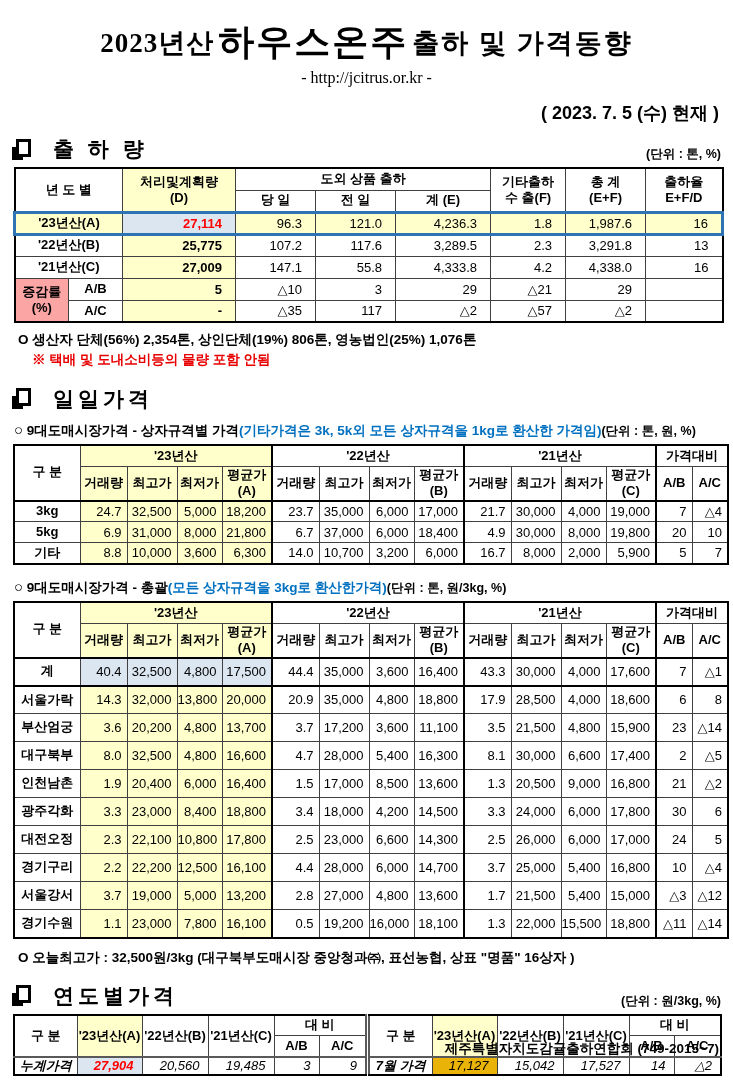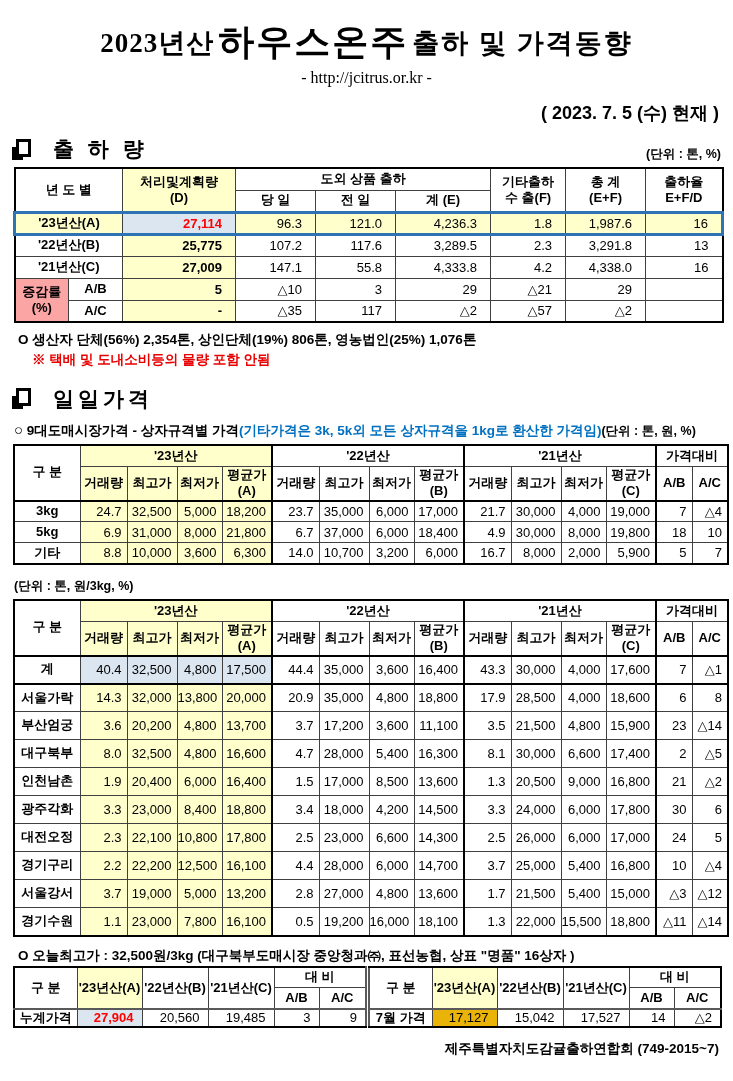--- a/index.html
+++ b/index.html
@@ -74,21 +74,21 @@
 
   
   .notes { margin:7px 0 0 6px; }
   .note { font-size:13.5px; font-weight:600; line-height:1.5; }
   .note.red { color:#E80000; margin-left:14px; }
 
   
   .yearly-wrap { display:flex; }
   .t-year { width:354px; }
   .t-year th { height:21px; }
-  .t-year tbody th, .t-year tbody td { height:14px; }
+  .t-year tbody th, .t-year tbody td { height:14px;font-style:italic; }
   .t-year td { padding-right:8px; }
   .t-year th.ya { background:#FFFFCC; }
   .t-year thead tr:last-child th, .t-year thead th[rowspan] { border-bottom:2px solid #595959; }
   .t-year.left { border-right:2px solid #595959; }
   .t-year.right { border-left:2px solid #595959; }
   .t-year td.blue-cell { background:#DCE6F1; color:#FF0000; font-weight:700; }
   .t-year td.yellow-cell { background:#eab308; }
 
   .footer { position:absolute; right:14px; top:1040px; font-size:13.5px; font-weight:700; }
 </style>
@@ -298,21 +298,21 @@
           <td>8,000</td>
           <td>21,800</td>
           <td>6.7</td>
           <td>37,000</td>
           <td>6,000</td>
           <td>18,400</td>
           <td>4.9</td>
           <td>30,000</td>
           <td>8,000</td>
           <td>19,800</td>
-          <td>18</td>
+          <td>20</td>
           <td>10</td>
         </tr>
         <tr>
           <th>기타</th>
           <td>8.8</td>
           <td>10,000</td>
           <td>3,600</td>
           <td>6,300</td>
           <td>14.0</td>
           <td>10,700</td>
@@ -322,20 +322,24 @@
           <td>8,000</td>
           <td>2,000</td>
           <td>5,900</td>
           <td>5</td>
           <td>7</td>
         </tr>
       </tbody>
   </table>
 
   <div class="subtitle-line" style="margin-top:13px;">
+    <div class="subtitle">
+      <span class="bullet">○</span>
+      <span>9대도매시장가격 - 총괄</span><span class="blue">(모든 상자규격을 3kg로 환산한가격)</span>
+    </div>
     <span class="unit">(단위 : 톤, 원/3kg, %)</span>
   </div>
 
   <table class="t-price t-total">
     <colgroup>
       <col style="width:66px">
       <col style="width:47px">
         <col style="width:50px">
         <col style="width:45px">
         <col style="width:50px">
@@ -546,20 +550,30 @@
           <td>△11</td>
           <td>△14</td>
         </tr>
       </tbody>
   </table>
 
   <div class="notes" style="margin-top:9px;">
     <div class="note">O 오늘최고가 : 32,500원/3kg (대구북부도매시장 중앙청과㈜, 표선농협, 상표 "명품" 16상자 )</div>
   </div>
 
+  <div class="section-head" style="margin-top:14px;">
+    <div class="sec-left">
+      <span class="sec-icon">
+          <span class="back"></span>
+          <span class="front"></span>
+        </span>
+      <span class="sec-title">연도별가격</span>
+    </div>
+    <span class="unit">(단위 : 원/3kg, %)</span>
+  </div>
 
   <div class="yearly-wrap">
     <table class="t-year left">
       <colgroup>
         <col style="width:63px">
           <col style="width:65px">
           <col style="width:66px">
           <col style="width:66px">
           <col style="width:45px">
           <col style="width:47px">

